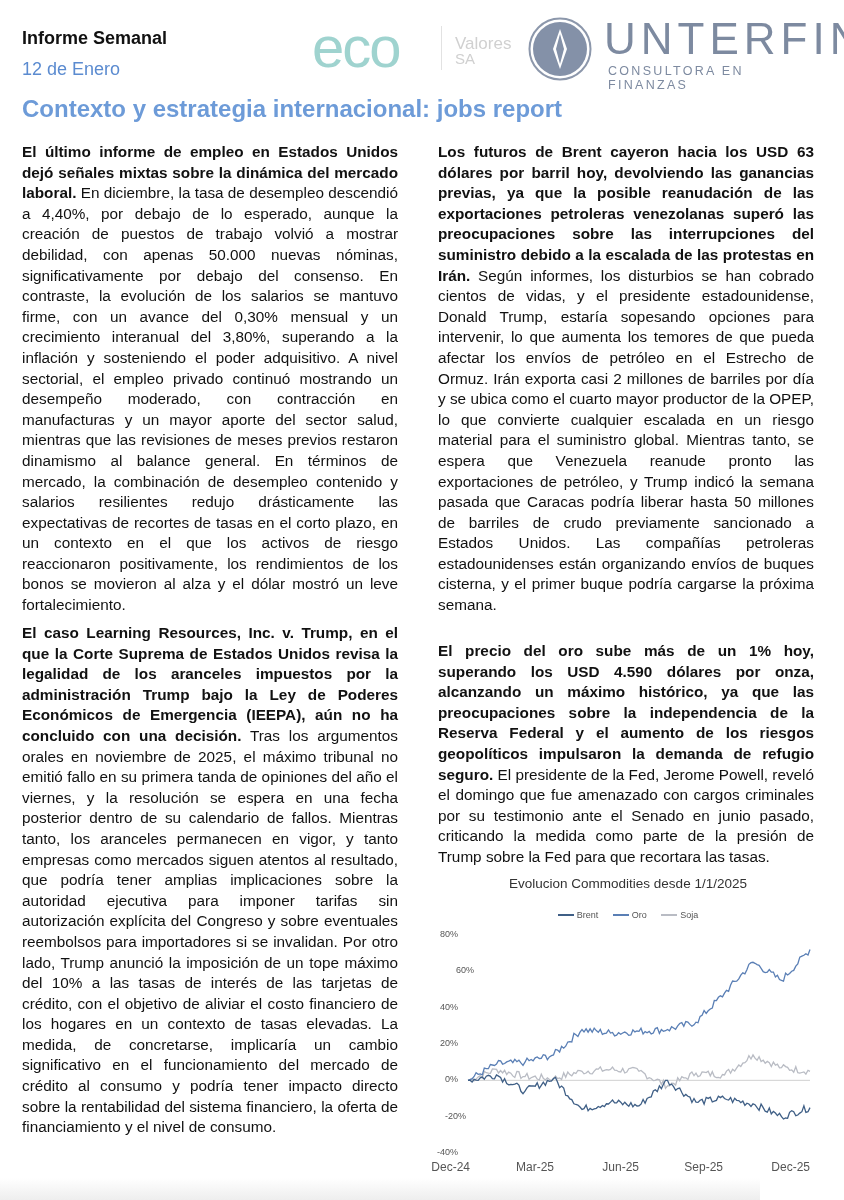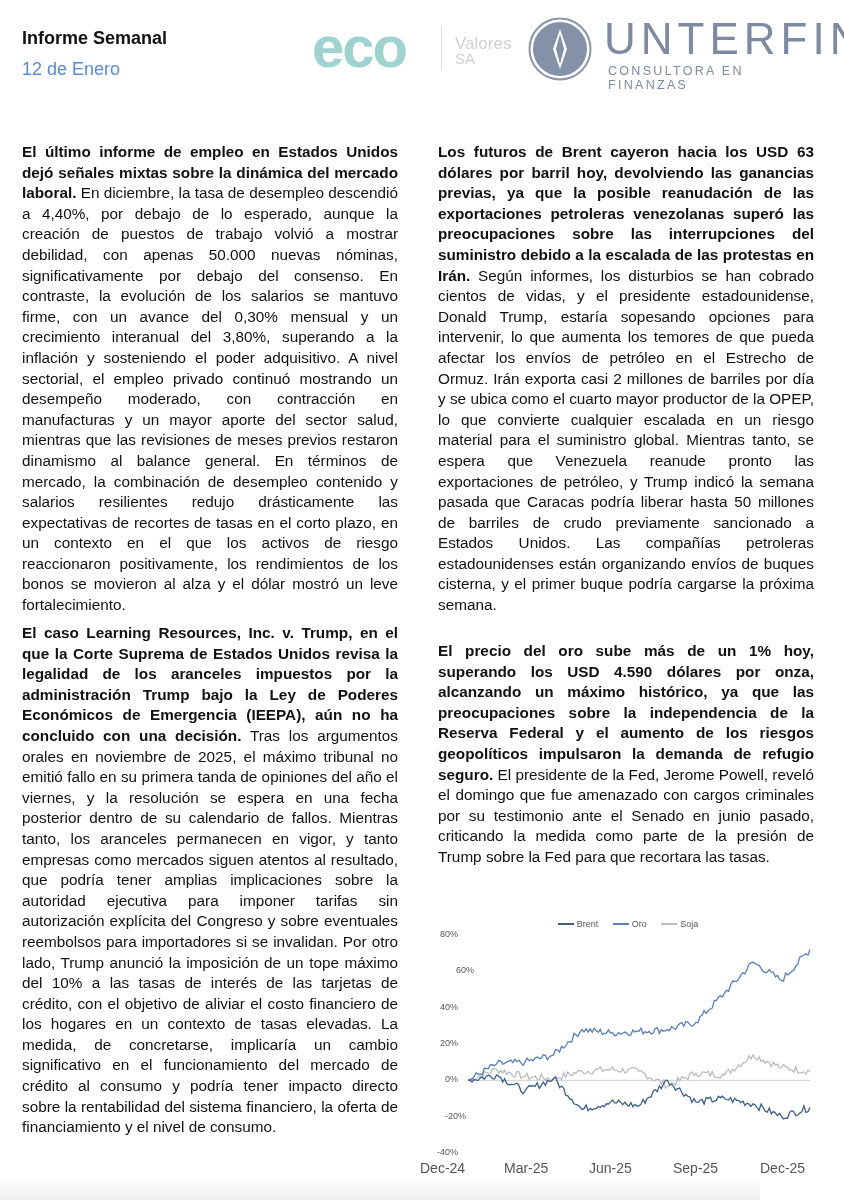--- a/index.html
+++ b/index.html
@@ -10,21 +10,21 @@
     color: #111;
     position: relative;
   }
   .page { position: absolute; left: 0; top: 0; width: 760px; height: 1200px; }
   .fade { position: absolute; left: 0; right: 0; bottom: 0; height: 22px;
     background: linear-gradient(#ffffff, #eeeeee); }
 
   
   .hdr-title { position: absolute; left: 22px; top: 28px; font-size: 18px; font-weight: bold; color: #111; }
   .hdr-date { position: absolute; left: 22px; top: 59px; font-size: 18px; color: #5b8bd0; }
-  .logo-eco { position: absolute; left: 312px; top: 18px; font-size: 58px; font-weight: bold;
+  .logo-eco { position: absolute; left: 312px; top: 18px; font-size: 58px; font-weight: normal;
     color: #9fd3cf; letter-spacing: -2px; line-height: 58px; font-family: "Liberation Sans", sans-serif; }
   .logo-sep { position: absolute; left: 441px; top: 26px; width: 1px; height: 44px; background: #e2e2e2; }
   .logo-valores { position: absolute; left: 455px; top: 35px; font-size: 17px; color: #d0d0d0; line-height: 18px; }
   .logo-sa { position: absolute; left: 455px; top: 50px; font-size: 15px; color: #d0d0d0; }
   .unt-badge { position: absolute; left: 528px; top: 17px; width: 64px; height: 64px; }
   .unt-name { position: absolute; left: 604px; top: 14px; font-size: 44px; color: #7d8aa0;
     letter-spacing: 5px; font-weight: normal; line-height: 50px; }
   .unt-sub { position: absolute; left: 608px; top: 64px; font-size: 12.5px; color: #7d8aa0; letter-spacing: 2.3px; }
 
   .section-title { position: absolute; left: 22px; top: 95px; font-size: 24px; font-weight: bold; color: #6d9bd8; }
@@ -36,24 +36,24 @@
   .left-1 { left: 22px; top: 142px; width: 376px; }
   .left-2 { left: 22px; top: 623px; width: 376px; }
   .right-1 { left: 438px; top: 142px; width: 376px; }
   .right-2 { left: 438px; top: 641px; width: 376px; }
 
   
   .chart { position: absolute; left: 428px; top: 868px; width: 410px; height: 310px; }
   .chart-title { position: absolute; left: 0; width: 400px; top: 8px; text-align: center;
     font-size: 13.5px; color: #333; }
   .legend { position: absolute; left: 0; width: 400px; top: 35px; text-align: center; font-size: 9px; color: #555; }
-  .legend-item { display: inline-flex; align-items: center; margin: 16px 6px; }
+  .legend-item { display: inline-flex; align-items: center; margin: 7px 6px; }
   .legend-line { display: inline-block; width: 16px; height: 1.5px; margin-right: 3px; }
   .y-tick { position: absolute; font-size: 9px; color: #555; width: 30px; text-align: right; }
-  .x-tick { position: absolute; font-size: 14px; color: #555; width: 50px; text-align: left; }
+  .x-tick { position: absolute; font-size: 12px; color: #555; width: 50px; text-align: right; }
   svg.plot { position: absolute; left: 0; top: 0; }
 </style>
 </head>
 <body>
 
 <div class="page">
 
   <div class="hdr-title">Informe Semanal</div>
   <div class="hdr-date">12 de Enero</div>
 
@@ -68,38 +68,40 @@
     <svg class="unt-badge" viewBox="0 0 64 64">
       <circle cx="32" cy="32" r="30.5" fill="none" stroke="#8c97ab" stroke-width="2"></circle>
       <circle cx="32" cy="32" r="27" fill="#8491a8"></circle>
       <polygon points="32,12 39,32 32,52 25,32" fill="#ffffff"></polygon>
       <polygon points="32,17 36,32 32,47 28,32" fill="#8491a8"></polygon>
     </svg>
     <div class="unt-name">UNTERFIN</div>
     <div class="unt-sub">CONSULTORA EN FINANZAS</div>
   </div>
 
+  <div class="section-title">Contexto y estrategia internacional: jobs report</div>
 
   <div class="col left-1">
     <p><b>El último informe de empleo en Estados Unidos dejó señales mixtas sobre la dinámica del mercado laboral.</b><span> En diciembre, la tasa de desempleo descendió a 4,40%, por debajo de lo esperado, aunque la creación de puestos de trabajo volvió a mostrar debilidad, con apenas 50.000 nuevas nóminas, significativamente por debajo del consenso. En contraste, la evolución de los salarios se mantuvo firme, con un avance del 0,30% mensual y un crecimiento interanual del 3,80%, superando a la inflación y sosteniendo el poder adquisitivo. A nivel sectorial, el empleo privado continuó mostrando un desempeño moderado, con contracción en manufacturas y un mayor aporte del sector salud, mientras que las revisiones de meses previos restaron dinamismo al balance general. En términos de mercado, la combinación de desempleo contenido y salarios resilientes redujo drásticamente las expectativas de recortes de tasas en el corto plazo, en un contexto en el que los activos de riesgo reaccionaron positivamente, los rendimientos de los bonos se movieron al alza y el dólar mostró un leve fortalecimiento.</span></p>
   </div>
 
   <div class="col left-2">
     <p><b>El caso Learning Resources, Inc. v. Trump, en el que la Corte Suprema de Estados Unidos revisa la legalidad de los aranceles impuestos por la administración Trump bajo la Ley de Poderes Económicos de Emergencia (IEEPA), aún no ha concluido con una decisión.</b><span> Tras los argumentos orales en noviembre de 2025, el máximo tribunal no emitió fallo en su primera tanda de opiniones del año el viernes, y la resolución se espera en una fecha posterior dentro de su calendario de fallos. Mientras tanto, los aranceles permanecen en vigor, y tanto empresas como mercados siguen atentos al resultado, que podría tener amplias implicaciones sobre la autoridad ejecutiva para imponer tarifas sin autorización explícita del Congreso y sobre eventuales reembolsos para importadores si se invalidan. Por otro lado, Trump anunció la imposición de un tope máximo del 10% a las tasas de interés de las tarjetas de crédito, con el objetivo de aliviar el costo financiero de los hogares en un contexto de tasas elevadas. La medida, de concretarse, implicaría un cambio significativo en el funcionamiento del mercado de crédito al consumo y podría tener impacto directo sobre la rentabilidad del sistema financiero, la oferta de financiamiento y el nivel de consumo.</span></p>
   </div>
 
   <div class="col right-1">
     <p><b>Los futuros de Brent cayeron hacia los USD 63 dólares por barril hoy, devolviendo las ganancias previas, ya que la posible reanudación de las exportaciones petroleras venezolanas superó las preocupaciones sobre las interrupciones del suministro debido a la escalada de las protestas en Irán.</b><span> Según informes, los disturbios se han cobrado cientos de vidas, y el presidente estadounidense, Donald Trump, estaría sopesando opciones para intervenir, lo que aumenta los temores de que pueda afectar los envíos de petróleo en el Estrecho de Ormuz. Irán exporta casi 2 millones de barriles por día y se ubica como el cuarto mayor productor de la OPEP, lo que convierte cualquier escalada en un riesgo material para el suministro global. Mientras tanto, se espera que Venezuela reanude pronto las exportaciones de petróleo, y Trump indicó la semana pasada que Caracas podría liberar hasta 50 millones de barriles de crudo previamente sancionado a Estados Unidos. Las compañías petroleras estadounidenses están organizando envíos de buques cisterna, y el primer buque podría cargarse la próxima semana.</span></p>
   </div>
 
   <div class="col right-2">
     <p><b>El precio del oro sube más de un 1% hoy, superando los USD 4.590 dólares por onza, alcanzando un máximo histórico, ya que las preocupaciones sobre la independencia de la Reserva Federal y el aumento de los riesgos geopolíticos impulsaron la demanda de refugio seguro.</b><span> El presidente de la Fed, Jerome Powell, reveló el domingo que fue amenazado con cargos criminales por su testimonio ante el Senado en junio pasado, criticando la medida como parte de la presión de Trump sobre la Fed para que recortara las tasas.</span></p>
   </div>
 
   <div class="chart">
+    <div class="chart-title">Evolucion Commodities desde 1/1/2025</div>
     <div class="legend">
       <span class="legend-item">
         <span class="legend-line" style="background:#3f5f86"></span>
         <span>Brent</span>
       </span>
       <span class="legend-item">
         <span class="legend-line" style="background:#5a7fb5"></span>
         <span>Oro</span>
       </span>
       <span class="legend-item">

